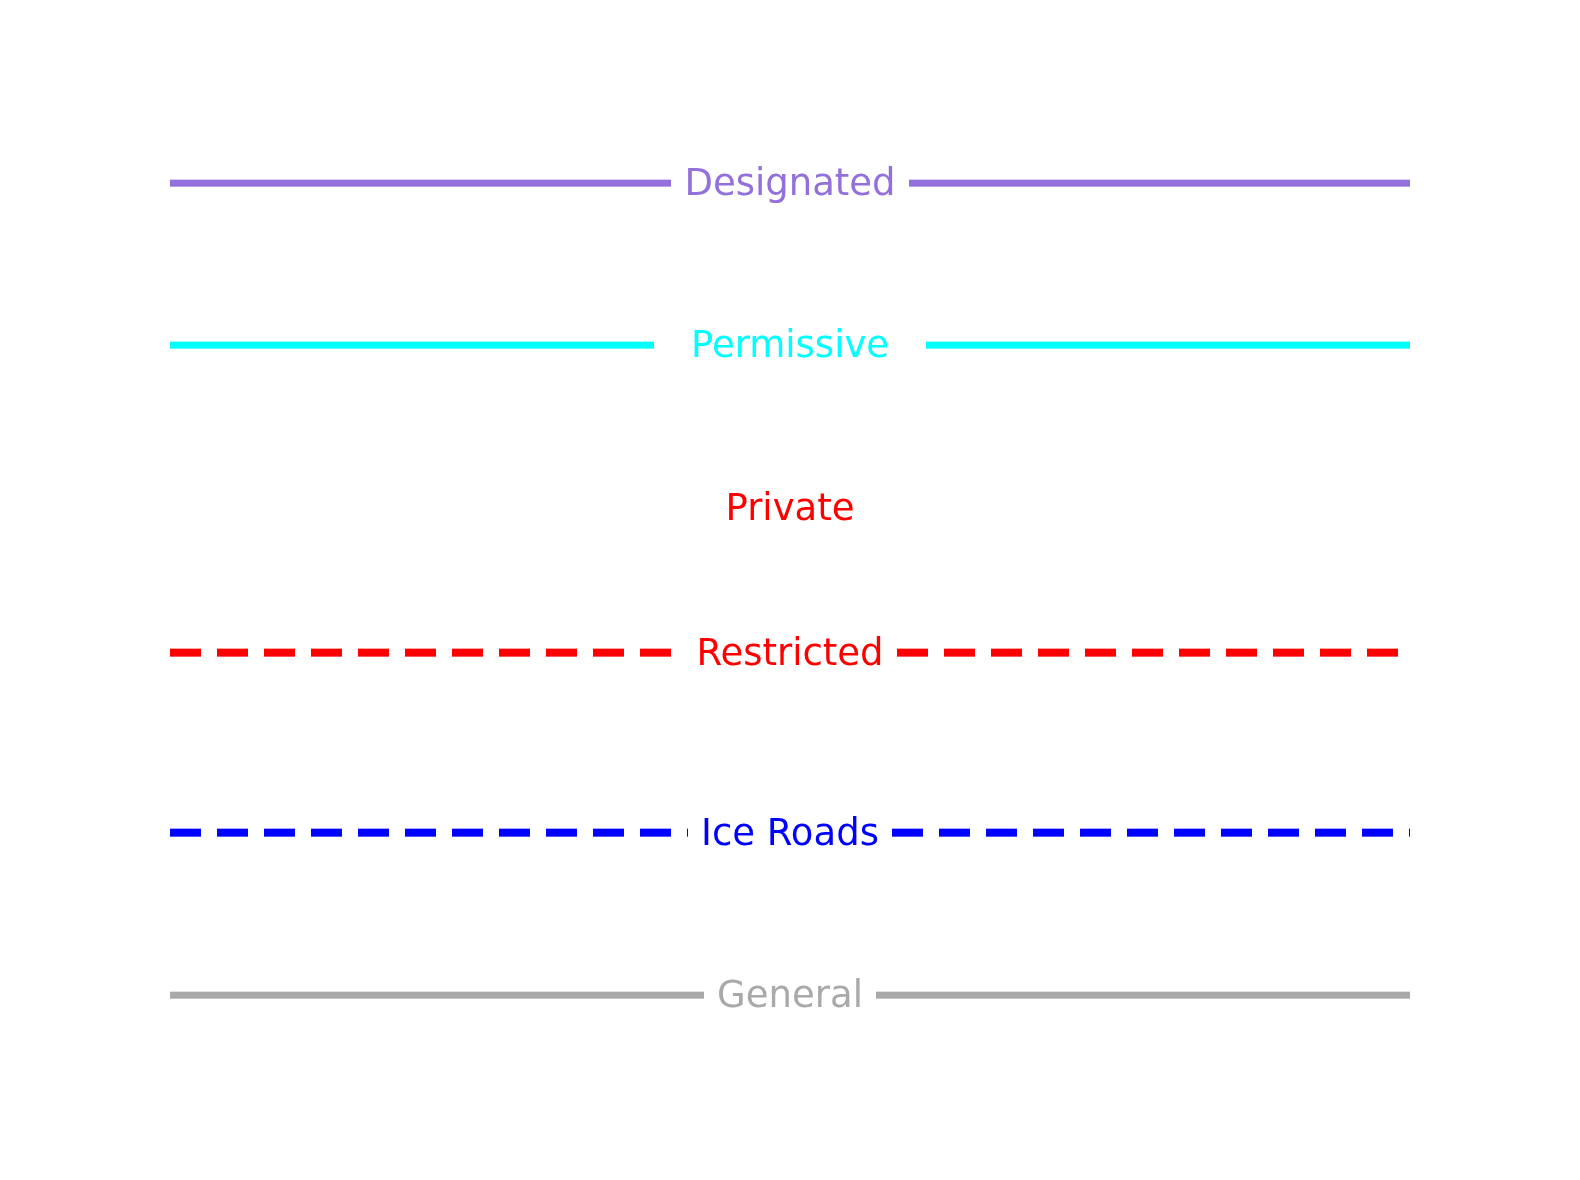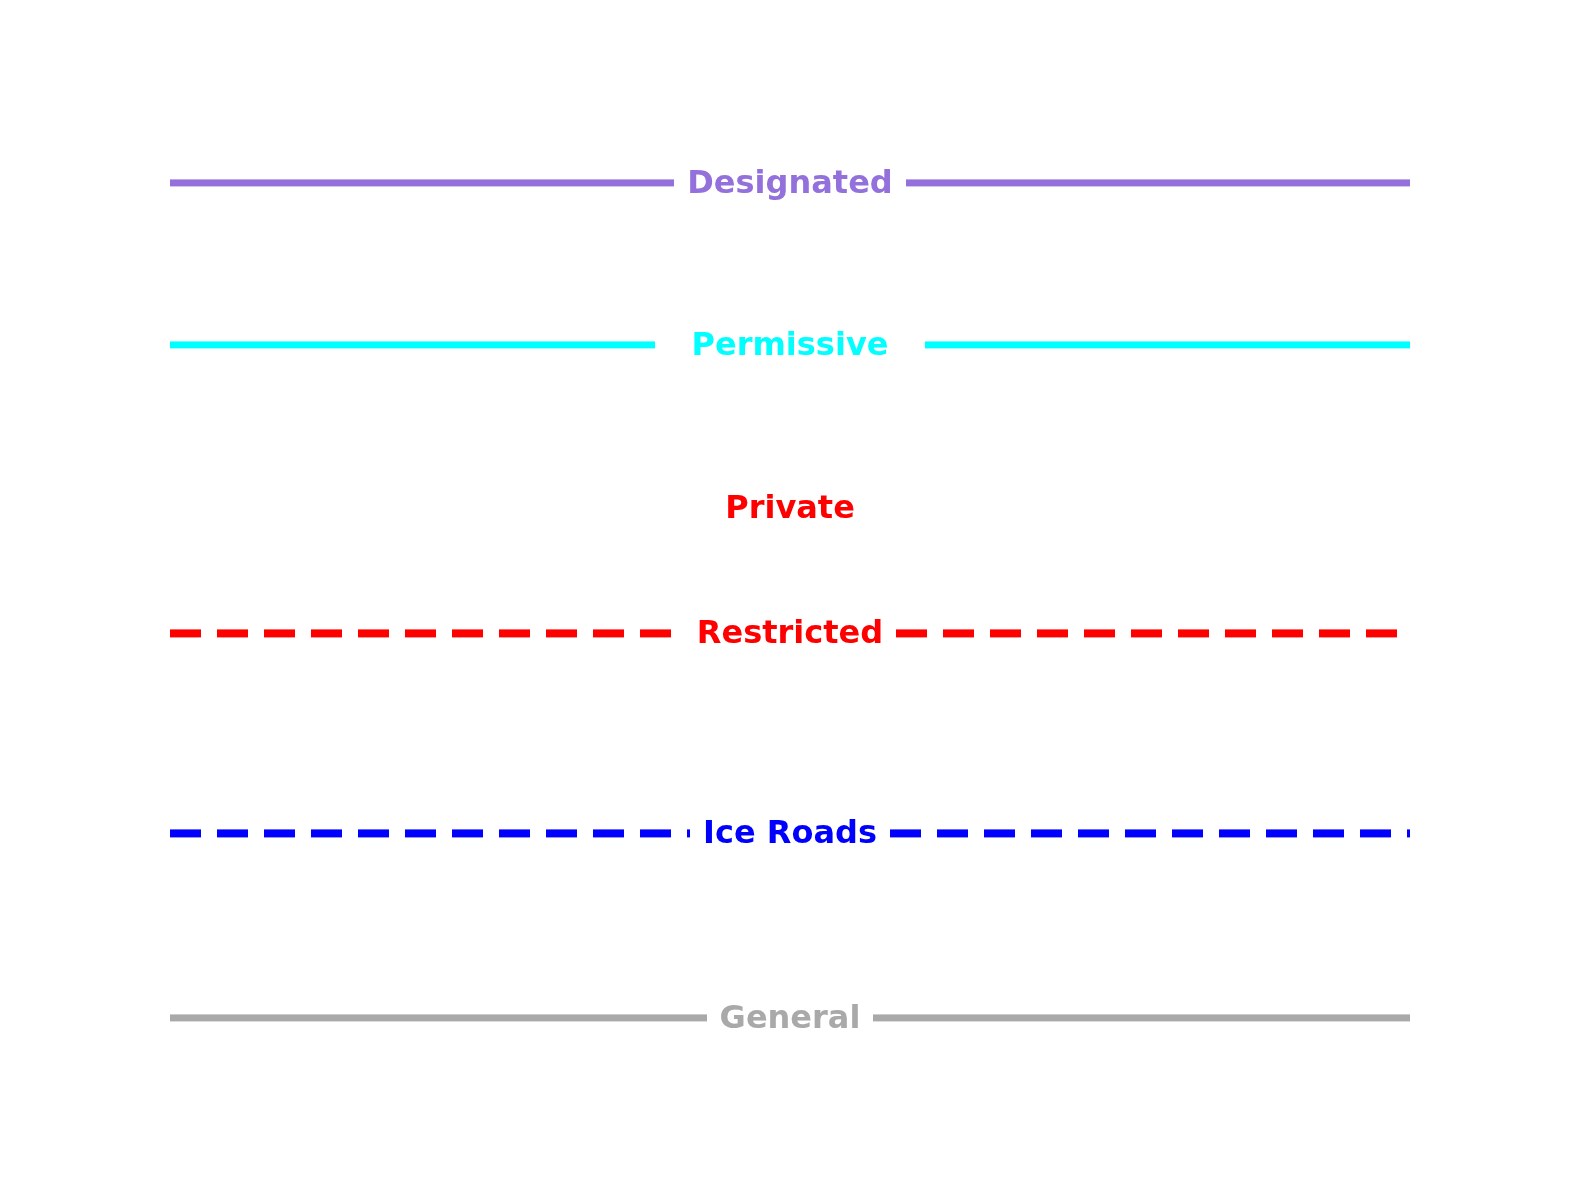--- a/index.html
+++ b/index.html
@@ -36,22 +36,22 @@
     background-color: transparent;
     background-image: repeating-linear-gradient(
       to right,
       var(--color, #000) 0px,
       var(--color, #000) 31px,
       transparent 31px,
       transparent 47px
     );
   }
   .legend-row .label {
-    font-size: 32px;
-    font-weight: bold;
+    font-size: 37px;
+    font-weight: normal;
     color: var(--color, #000);
     white-space: nowrap;
     line-height: 1.1;
   }
 </style>
 </head>
 <body style="background: rgb(255, 255, 255);">
 
 <div class="legend-canvas">
 
@@ -66,31 +66,31 @@
     <span class="label">Permissive</span>
     <span class="line"></span>
   </div>
 
   <div class="legend-row" style="--color: #FF0000; --thickness: 9px; top: 508px; flex-direction: column;">
     <span class="line"></span>
     <span class="label">Private</span>
     <span class="line"></span>
   </div>
 
-  <div class="legend-row dashed" style="--color: #FF0000; --thickness: 8px; top: 633px;">
+  <div class="legend-row dashed" style="--color: #FF0000; --thickness: 8px; top: 653px;">
     <span class="line"></span>
     <span class="label">Restricted</span>
     <span class="line"></span>
   </div>
 
   <div class="legend-row dashed" style="--color: #0000FF; --thickness: 8px; top: 833px; text-align: right;">
     <span class="line"></span>
     <span class="label">Ice Roads</span>
     <span class="line"></span>
   </div>
 
-  <div class="legend-row" style="--color: #A9A9A9; --thickness: 7px; top: 995px; margin-top: 23px;">
+  <div class="legend-row" style="--color: #A9A9A9; --thickness: 7px; top: 995px;">
     <span class="line"></span>
     <span class="label">General</span>
     <span class="line"></span>
   </div>
 
 </div>
 
 </body></html>

